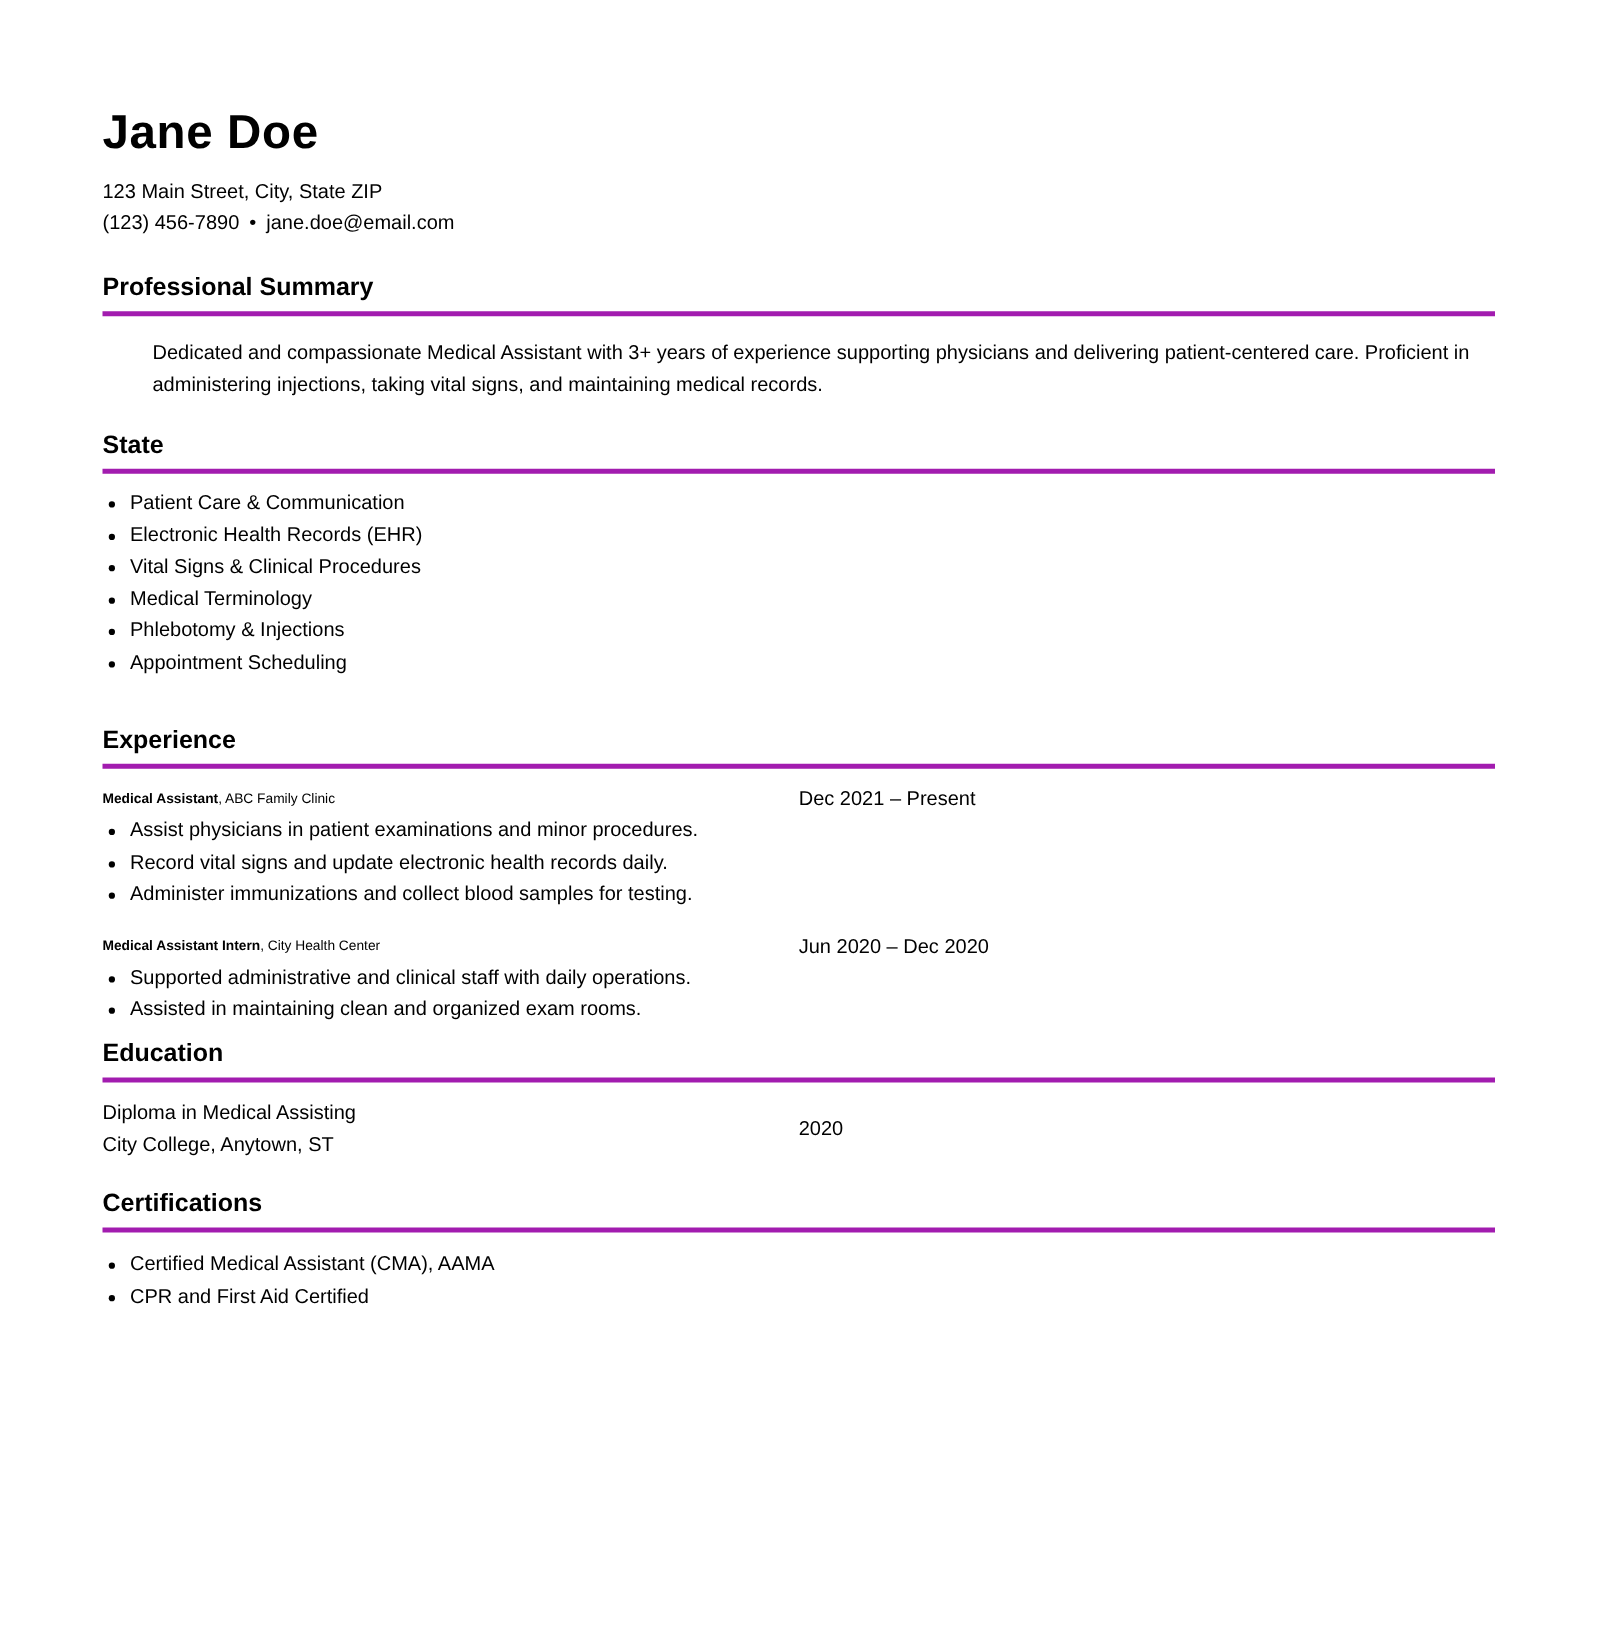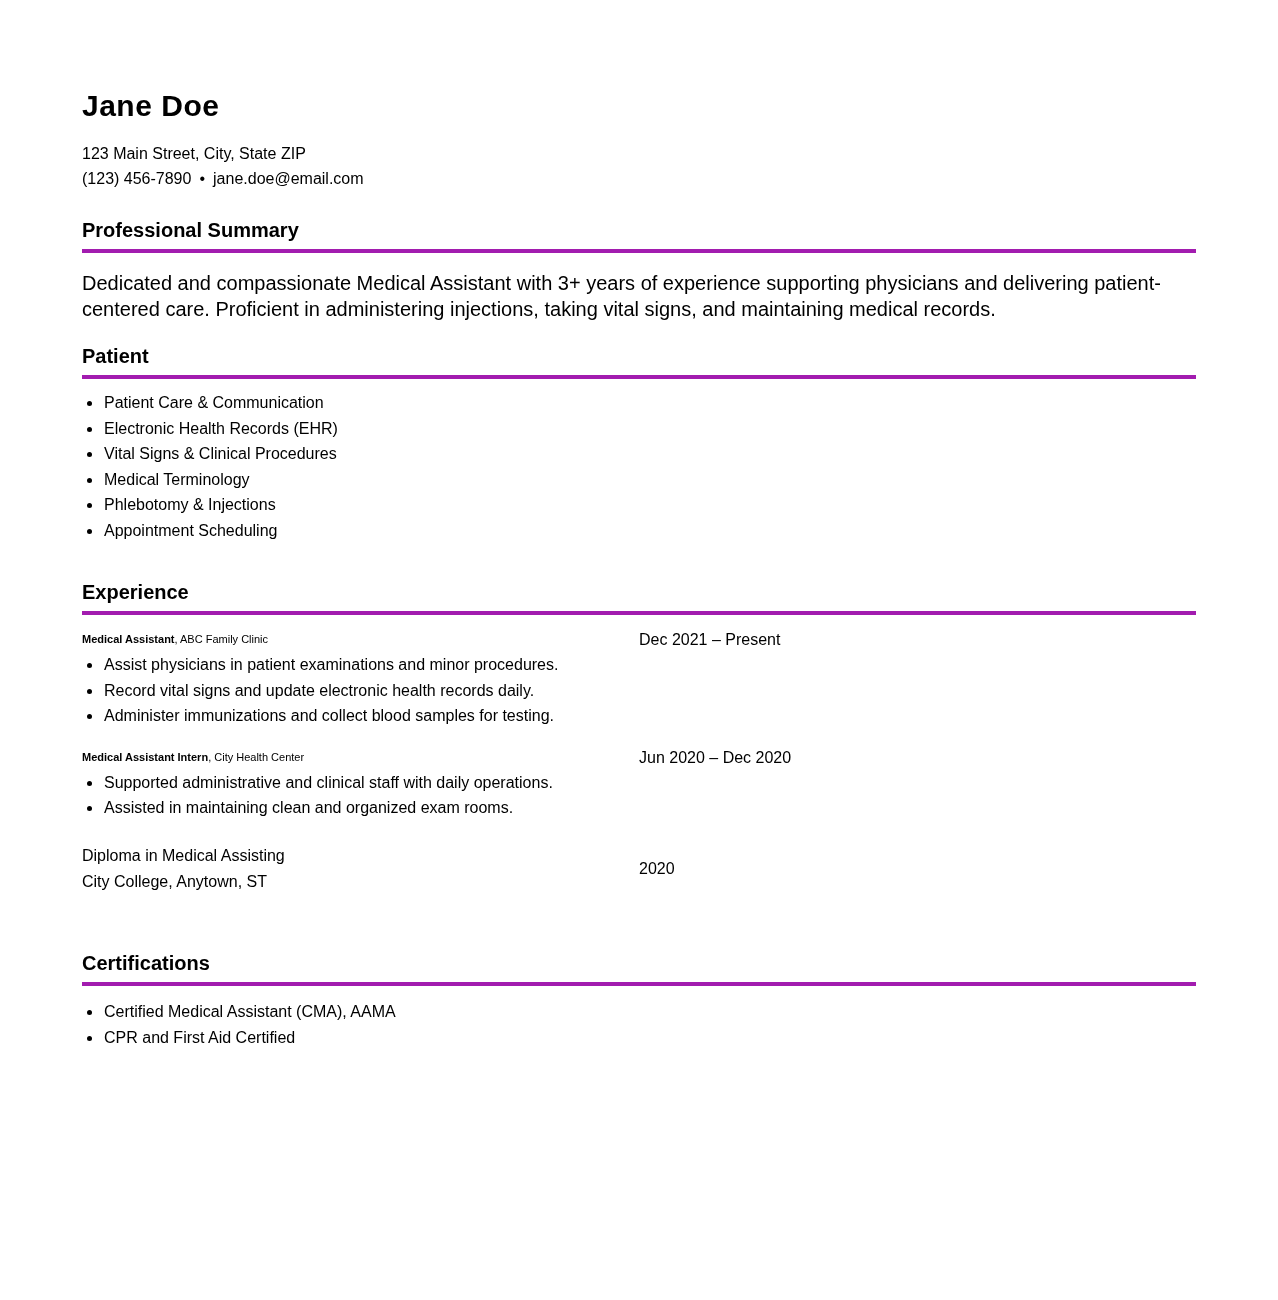--- a/index.html
+++ b/index.html
@@ -12,21 +12,21 @@
   .page {
     position: absolute;
     left: 82px;
     top: 0;
     width: 1114px;
   }
   .name {
     position: absolute;
     top: 86px;
     left: 0;
-    font-size: 30px;
+    font-size: 38px;
     font-weight: bold;
     letter-spacing: 0.5px;
     line-height: 40px;
   }
   .contact {
     position: absolute;
     top: 141px;
     left: 0;
     line-height: 25px;
     font-size: 16px;
@@ -40,21 +40,22 @@
   .section-title {
     font-size: 20px;
     font-weight: bold;
     line-height: 24px;
     padding-bottom: 7px;
     border-bottom: 4px solid #a21caf;
   }
   .summary-text {
     margin-top: 17px;
     line-height: 26px;
-    font-size: 20px;
+    font-size: 16px;
+    margin-left: 40px;
   }
   ul.bullets {
     list-style: none;
     margin-top: 12px;
   }
   ul.bullets li {
     position: relative;
     padding-left: 22px;
     line-height: 25.5px;
     font-size: 16px;
@@ -111,21 +112,21 @@
       <span>(123) 456-7890</span><span class="sep">•</span><span>jane.doe@email.com</span>
     </div>
   </div>
 
   <section class="section" style="top:218px;">
     <h2 class="section-title">Professional Summary</h2>
     <p class="summary-text">Dedicated and compassionate Medical Assistant with 3+ years of experience supporting physicians and delivering patient-centered care. Proficient in administering injections, taking vital signs, and maintaining medical records.</p>
   </section>
 
   <section class="section" style="top:344px;">
-    <h2 class="section-title">Patient</h2>
+    <h2 class="section-title">State</h2>
     <ul class="bullets" style="margin-top:11px;">
       <li>Patient Care &amp; Communication</li>
       <li>Electronic Health Records (EHR)</li>
       <li>Vital Signs &amp; Clinical Procedures</li>
       <li>Medical Terminology</li>
       <li>Phlebotomy &amp; Injections</li>
       <li>Appointment Scheduling</li>
     </ul>
   </section>
 
@@ -150,20 +151,21 @@
       </div>
       <div class="job-dates">Jun 2020 – Dec 2020</div>
       <ul class="bullets">
         <li>Supported administrative and clinical staff with daily operations.</li>
         <li>Assisted in maintaining clean and organized exam rooms.</li>
       </ul>
     </div>
   </section>
 
   <section class="section" style="top:831px;">
+    <h2 class="section-title">Education</h2>
     <div class="edu">
       <div>Diploma in Medical Assisting</div>
       <div>City College, Anytown, ST</div>
       <div class="edu-year">2020</div>
     </div>
   </section>
 
   <section class="section" style="top:951px;">
     <h2 class="section-title">Certifications</h2>
     <ul class="bullets" style="margin-top:13px;">

